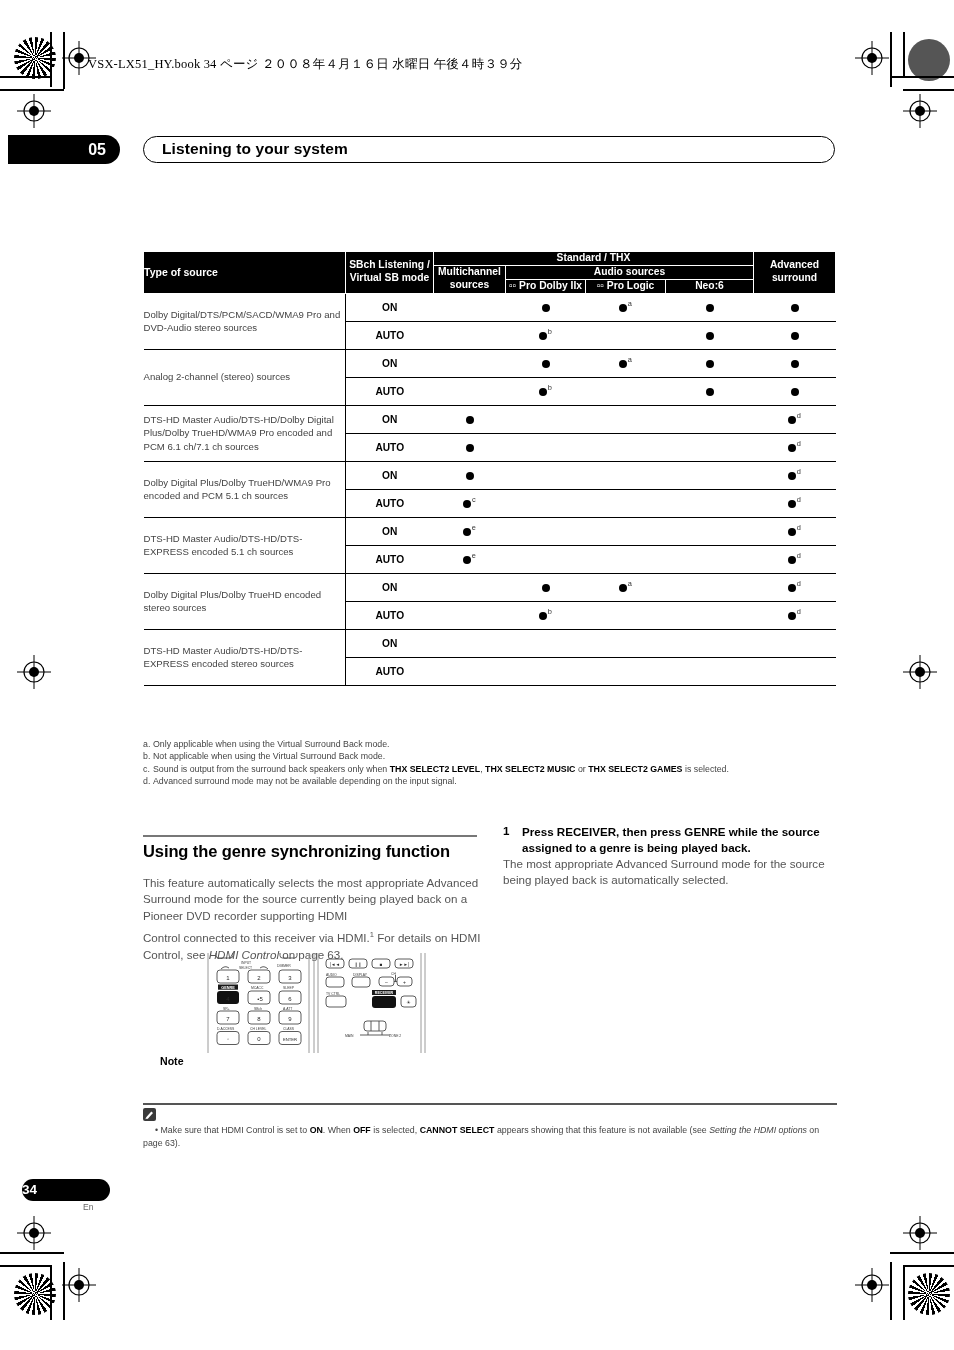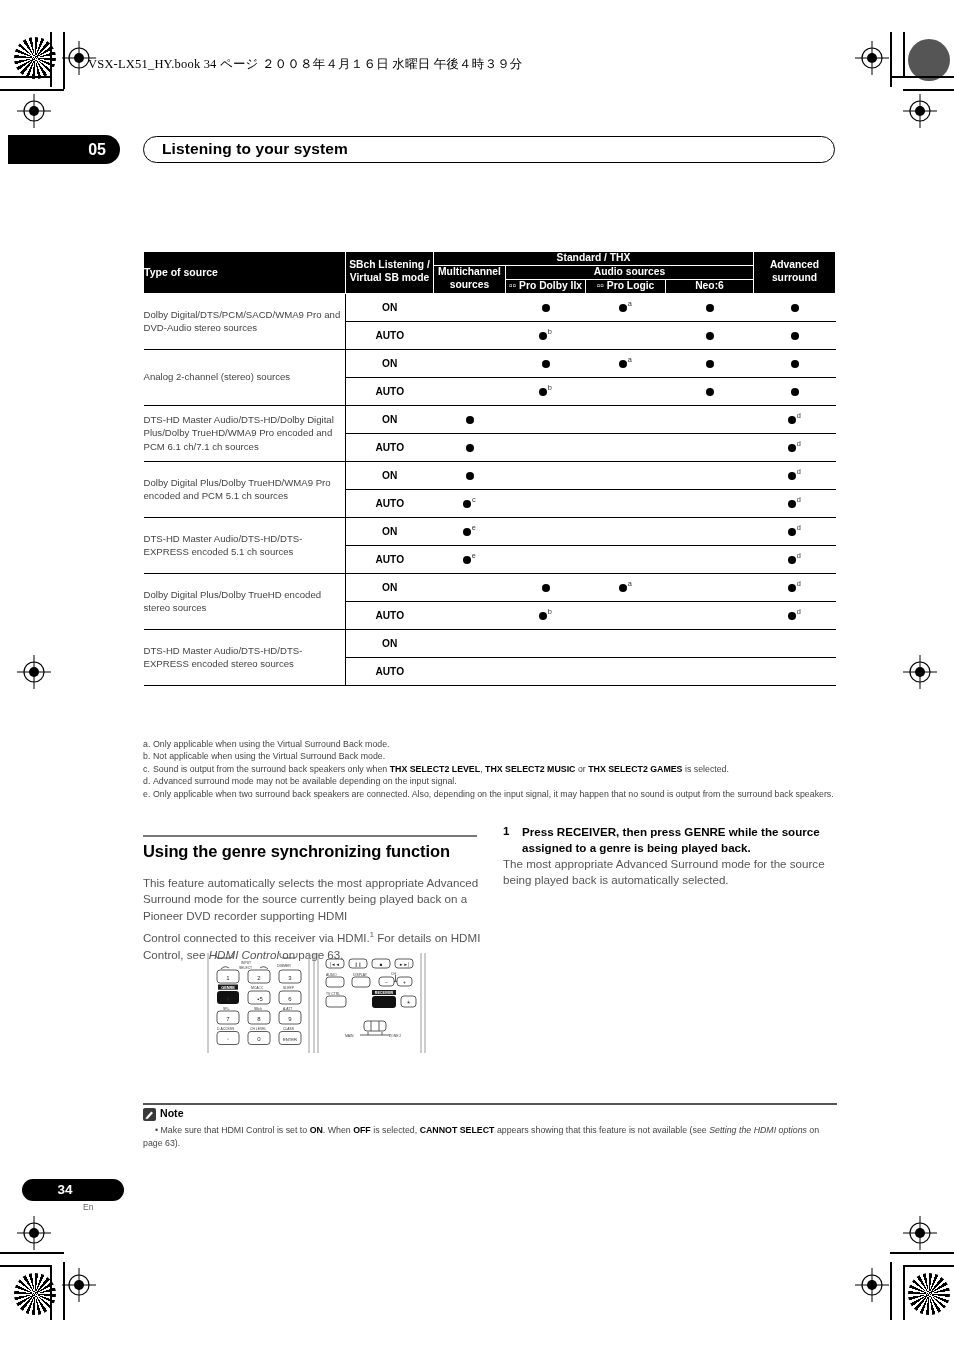--- a/index.html
+++ b/index.html
@@ -227,48 +227,48 @@
   .note-icon {
     position: absolute;
     left: 143px; top: 1108px;
     width: 13px; height: 13px;
     background: #3a3a3a;
     border-radius: 2px;
   }
   .note-icon svg { display: block; }
   .note-title {
     position: absolute;
-    left: 160px; top: 1107px;
+    left: 160px; top: 1055px;
     font-size: 10.6px;
     font-weight: bold;
     color: #000;
   }
   .note-body {
     position: absolute;
     left: 143px; top: 1124px;
     width: 694px;
     font-size: 8.8px;
     color: #444;
     line-height: 1.45;
   }
   .note-body b { color: #000; }
   .note-body i { font-style: italic; }
   .note-b2 { text-indent: 12px; }
 
   
   .page-tab {
     position: absolute;
     left: 22px; top: 1179px;
-    width: 102px; height: 22px;
+    width: 88px; height: 22px;
     background: #000;
     border-radius: 11px;
     color: #fff;
     font-size: 13.5px;
     font-weight: bold;
-    text-align: center;
+    text-align: left;
     line-height: 22px;
     padding-right: 16px;
     box-sizing: border-box;
   }
   .page-en {
     position: absolute;
     left: 83px; top: 1202px;
     font-size: 8.6px;
     color: #666;
   }
@@ -538,21 +538,20 @@
         <td class="dotcell thick"></td>
       </tr>
     </tbody>
 </table>
 
 <div class="footnotes" id="footnotes">
     <div class="fn-row"><span class="fn-lab">a.</span><span>Only applicable when using the Virtual Surround Back mode.</span></div>
     <div class="fn-row"><span class="fn-lab">b.</span><span>Not applicable when using the Virtual Surround Back mode.</span></div>
     <div class="fn-row"><span class="fn-lab">c.</span><span>Sound is output from the surround back speakers only when <b>THX SELECT2 LEVEL</b>, <b>THX SELECT2 MUSIC</b> or <b>THX SELECT2 GAMES</b> is selected.</span></div>
     <div class="fn-row"><span class="fn-lab">d.</span><span>Advanced surround mode may not be available depending on the input signal.</span></div>
-    <div class="fn-row"><span class="fn-lab">e.</span><span>Only applicable when two surround back speakers are connected. Also, depending on the input signal, it may happen that no sound is output from the surround back speakers.</span></div>
   </div>
 
 <div class="rule"></div>
 <div class="h2">Using the genre synchronizing function</div>
 <div class="body-l">
   <span>This feature automatically selects the most appropriate Advanced Surround mode for the source currently being played back on a Pioneer DVD recorder supporting HDMI</span>
   <div class="p2"><span>Control connected to this receiver via HDMI.</span><span class="supnum">1</span><span> For details on HDMI Control, see </span><i>HDMI Control</i><span> on page 63.</span></div>
 </div>
 
 <div class="step-num">1</div>

